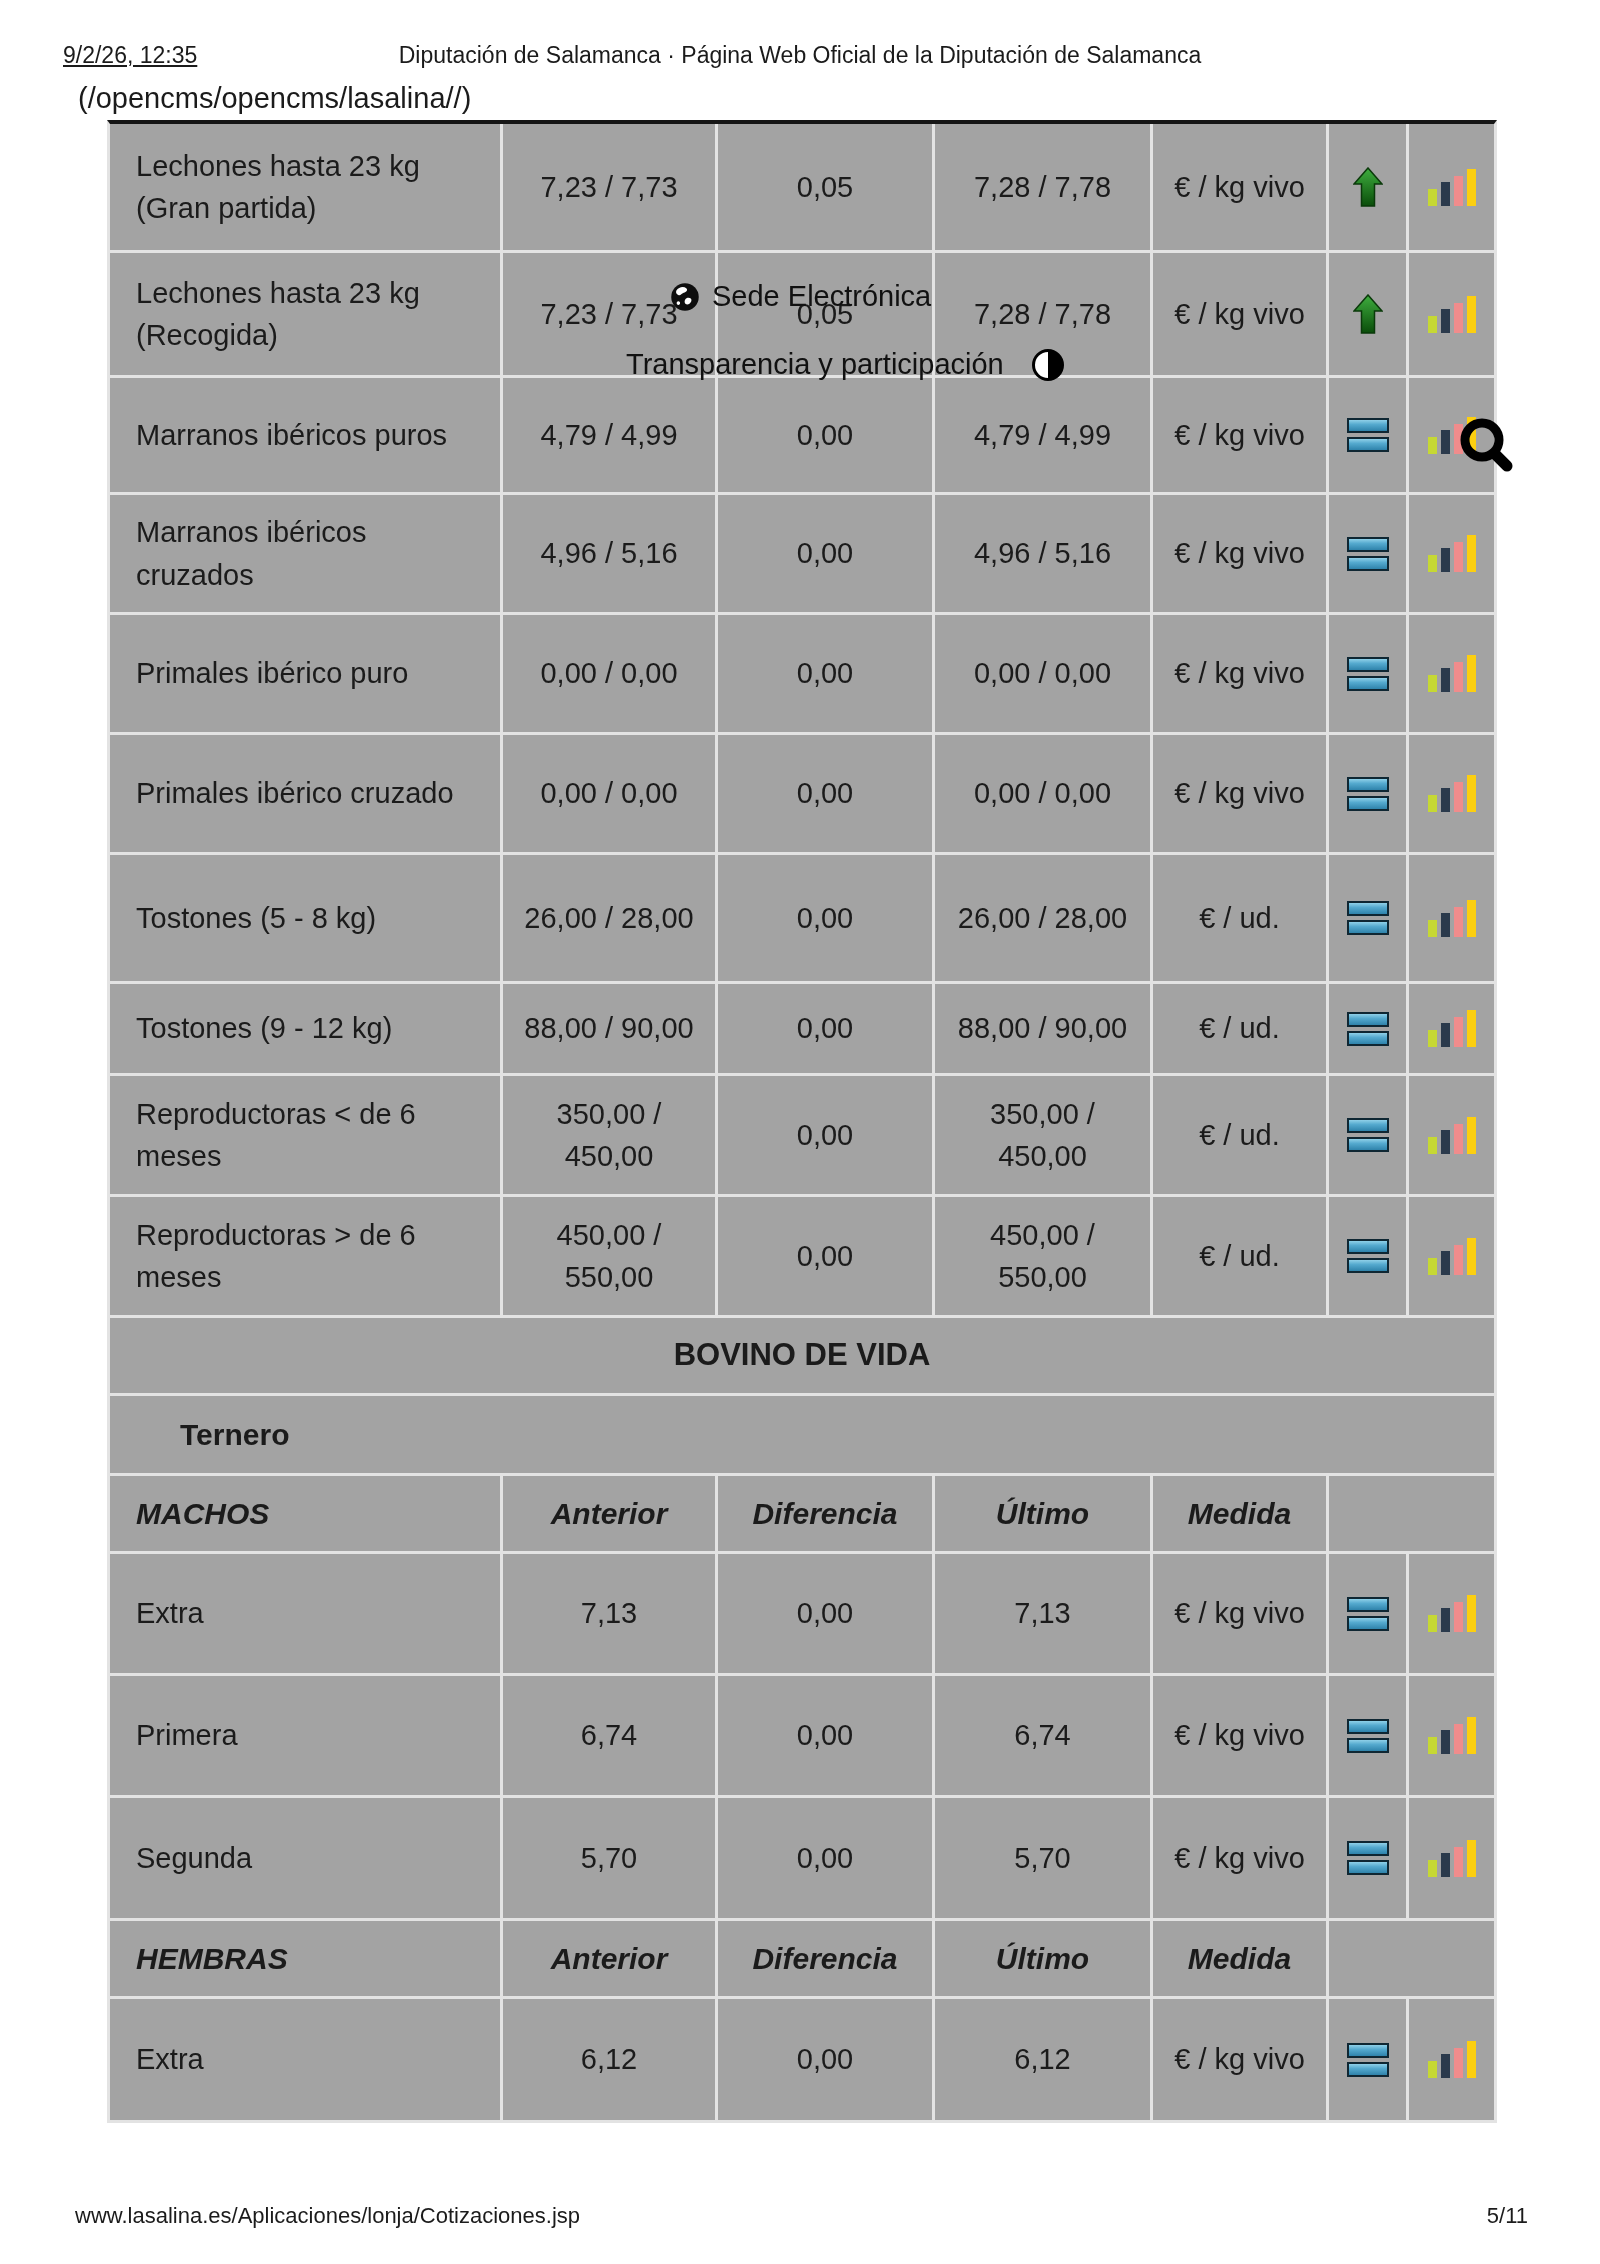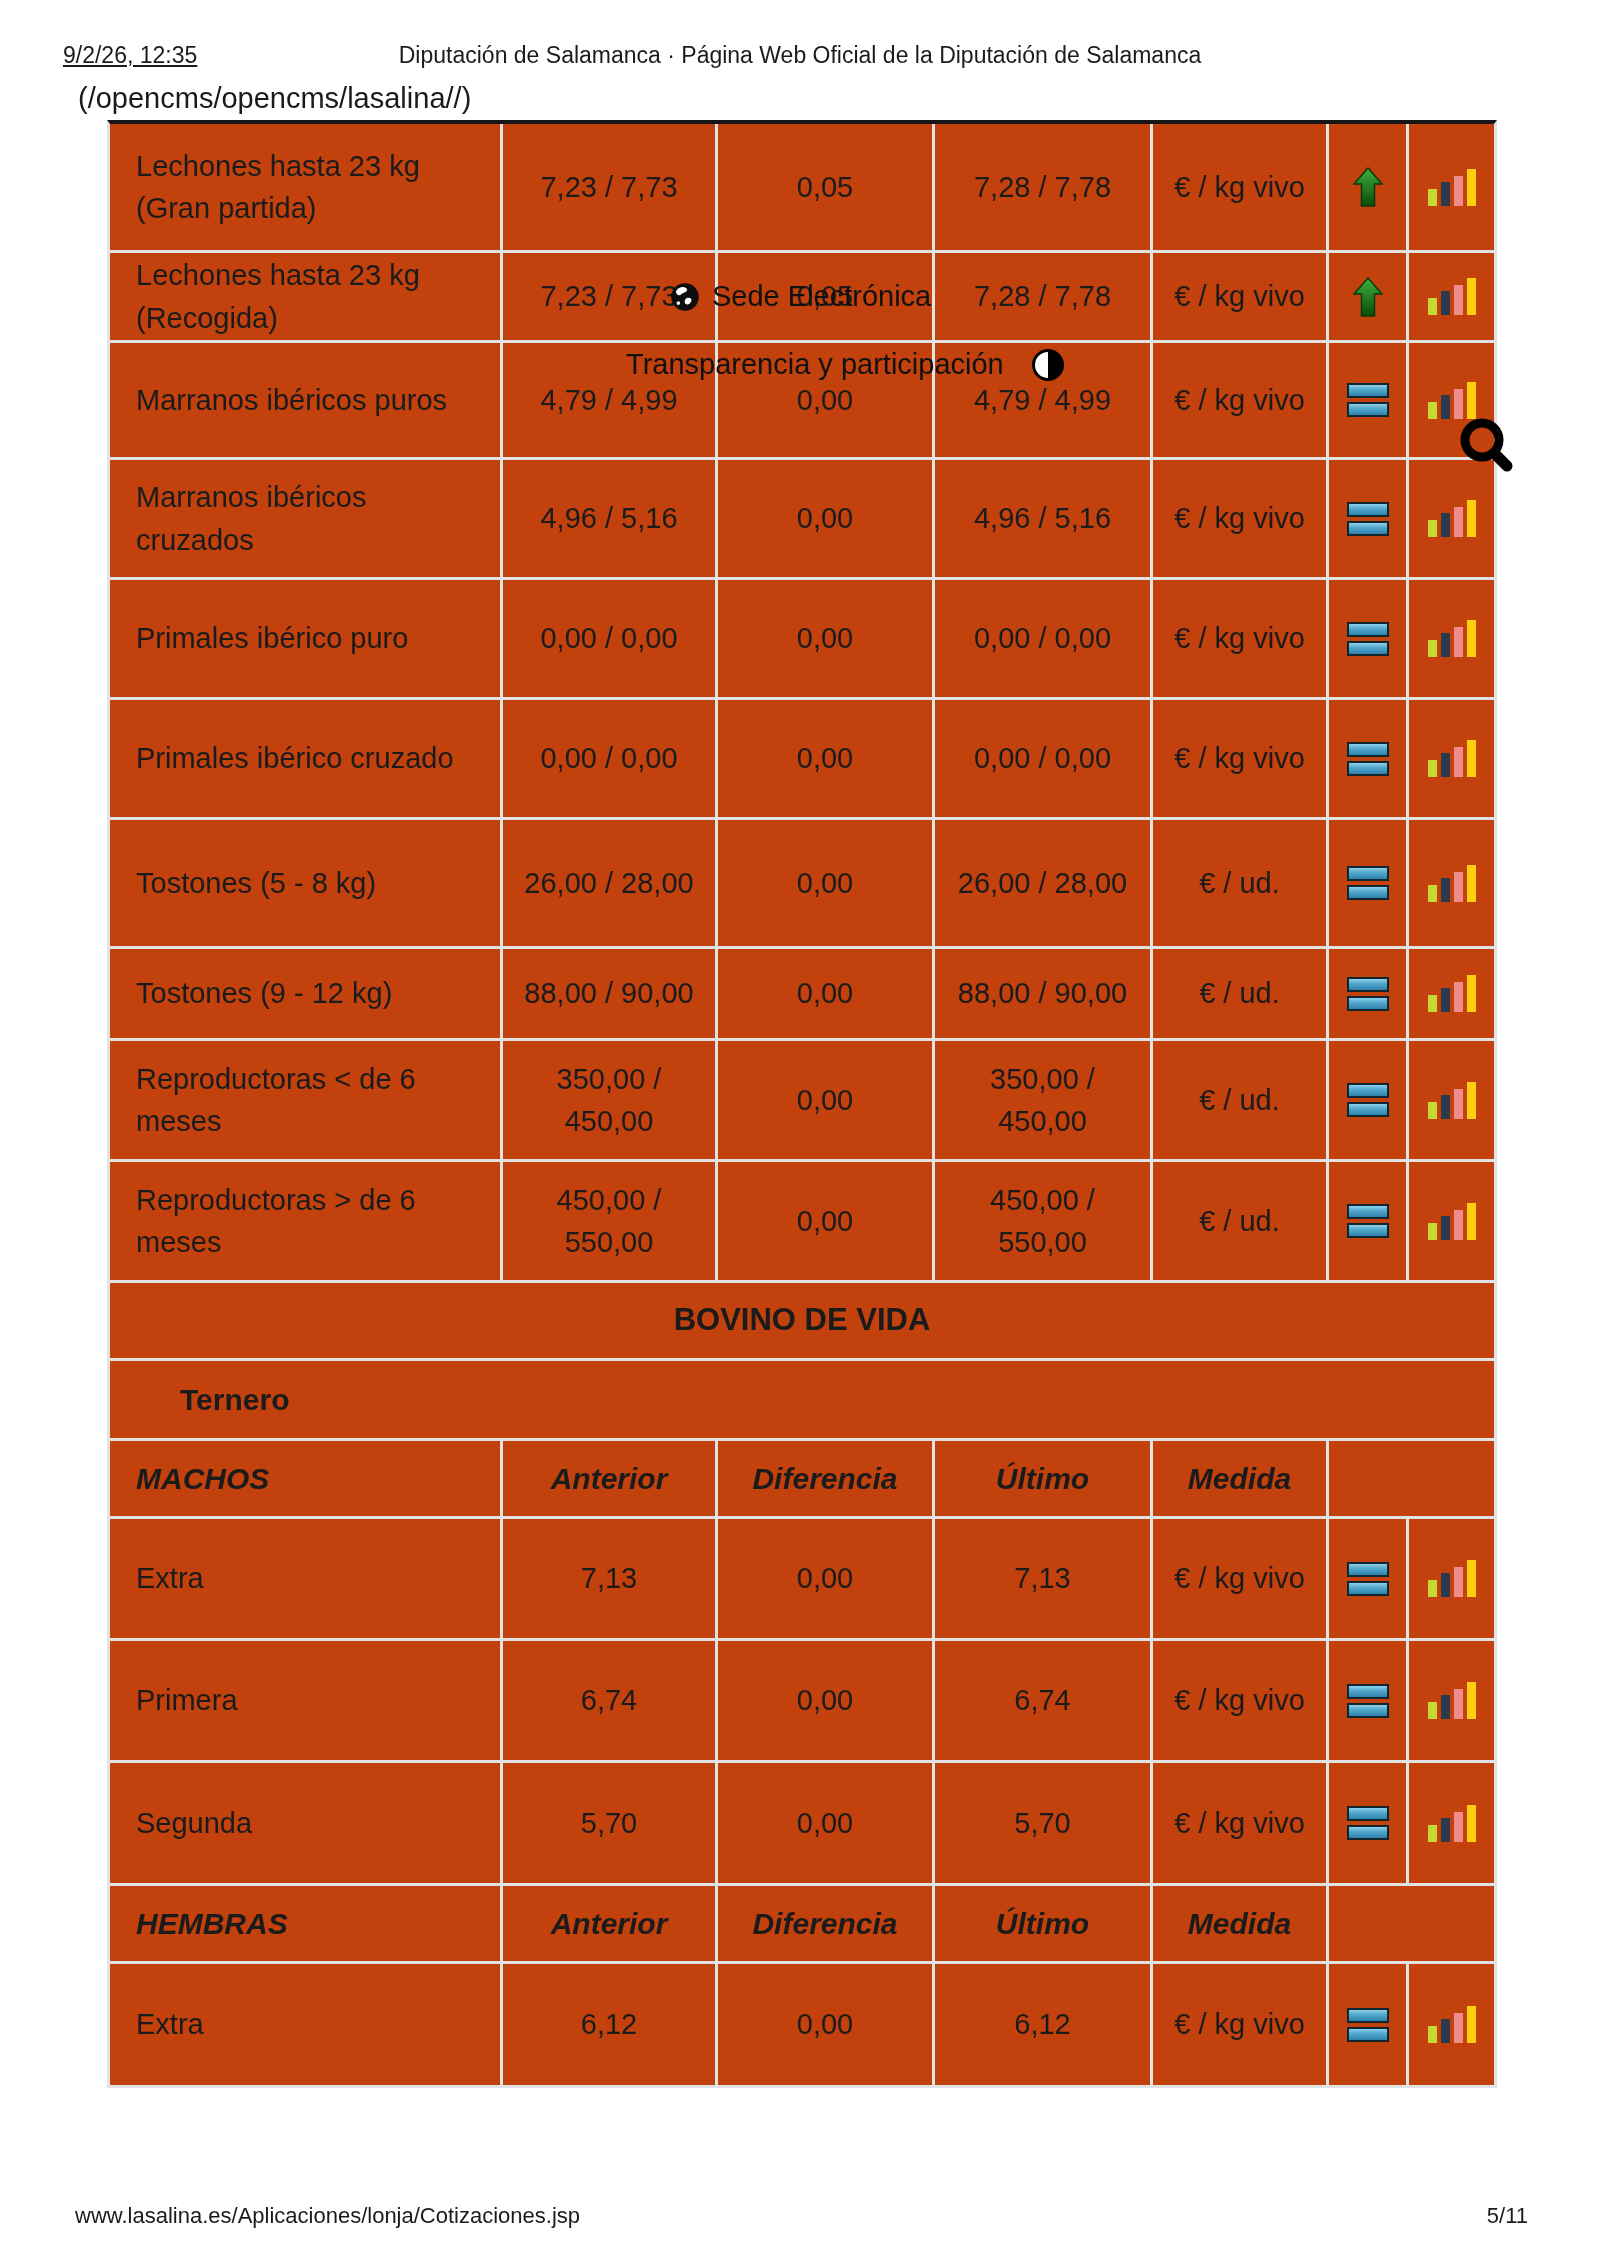--- a/index.html
+++ b/index.html
@@ -12,21 +12,21 @@
   .ph-date{position:absolute;left:63px;top:42px;font-size:23px;text-decoration:underline;}
   .ph-title{position:absolute;left:0;right:0;top:42px;text-align:center;font-size:23px;}
   .crumb{position:absolute;left:78px;top:82px;font-size:29px;}
   .pf-url{position:absolute;left:63px;top:2203px;font-size:22px;margin-left:12px;}
   .pf-page{position:absolute;right:72px;top:2203px;font-size:22px;}
 
   
   .tbl{
     position:absolute;left:107px;top:120px;width:1390px;box-sizing:border-box;
     border-top:4px solid #161616;border-left:3px solid #e3e3e3;border-right:3px solid #e3e3e3;
-    background:#c2410c;
+    background:#a3a3a3;
   }
   .row{display:flex;box-sizing:border-box;border-bottom:3px solid #e3e3e3;align-items:stretch;}
   .cell{
     box-sizing:border-box;border-right:3px solid #e3e3e3;
     display:flex;align-items:center;justify-content:center;
     font-size:29px;line-height:1.45;text-align:center;padding:0 18px;
   }
   .cell.last{border-right:none;}
   .c1{width:393px;justify-content:flex-start;text-align:left;padding:0 20px 0 26px;}
   .c2{width:215px;}
@@ -99,21 +99,21 @@
     <div class="cell c7 last">
       <span class="bars">
           <i class="b1"></i>
           <i class="b2"></i>
           <i class="b3"></i>
           <i class="b4"></i>
         </span>
     </div>
   </div>
 
-  <div class="row" style="height:90px">
+  <div class="row" style="height:125px">
     <div class="cell c1">Lechones hasta 23 kg (Recogida)</div>
     <div class="cell c2">7,23 / 7,73</div>
     <div class="cell c3">0,05</div>
     <div class="cell c4">7,28 / 7,78</div>
     <div class="cell c5">€ / kg vivo</div>
     <div class="cell c6">
       <svg width="30" height="40" viewBox="0 0 30 40">
           <path d="M15 1 L29 17 H21.5 V39 H8.5 V17 H1 Z" fill="url(#arrowGrad)" stroke="#0a3a0a" stroke-width="1.5"></path>
         </svg>
     </div>

